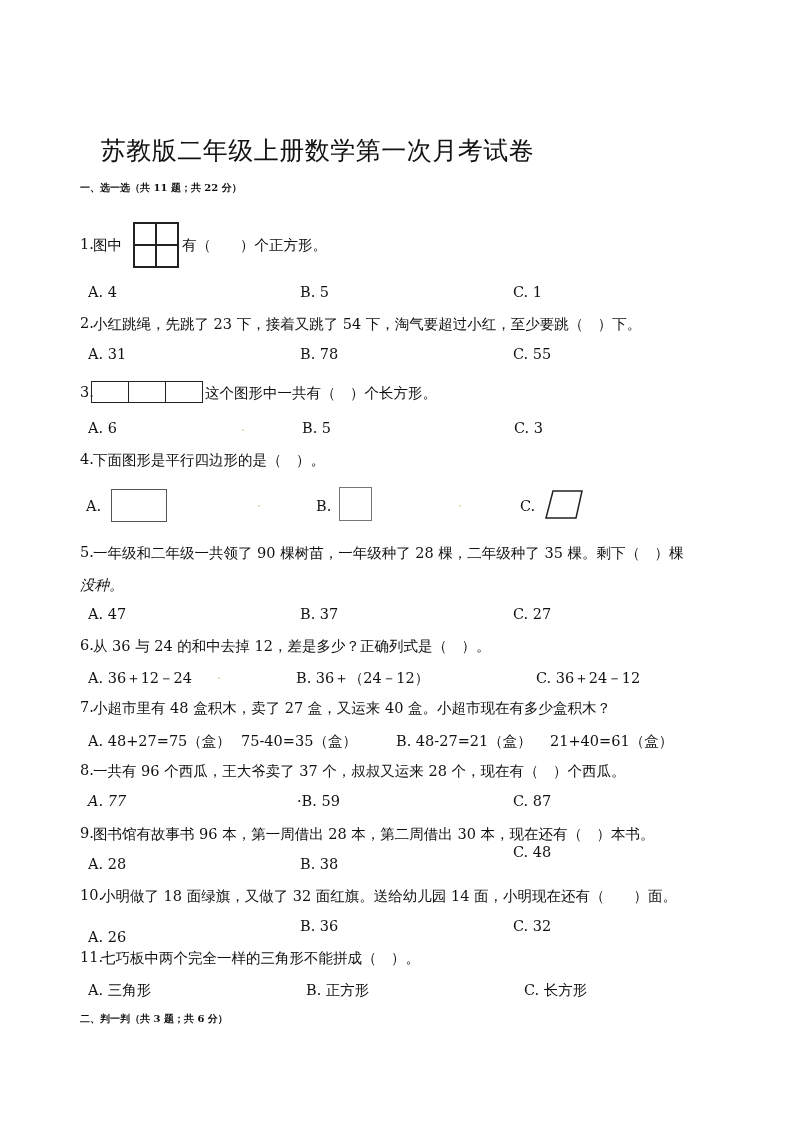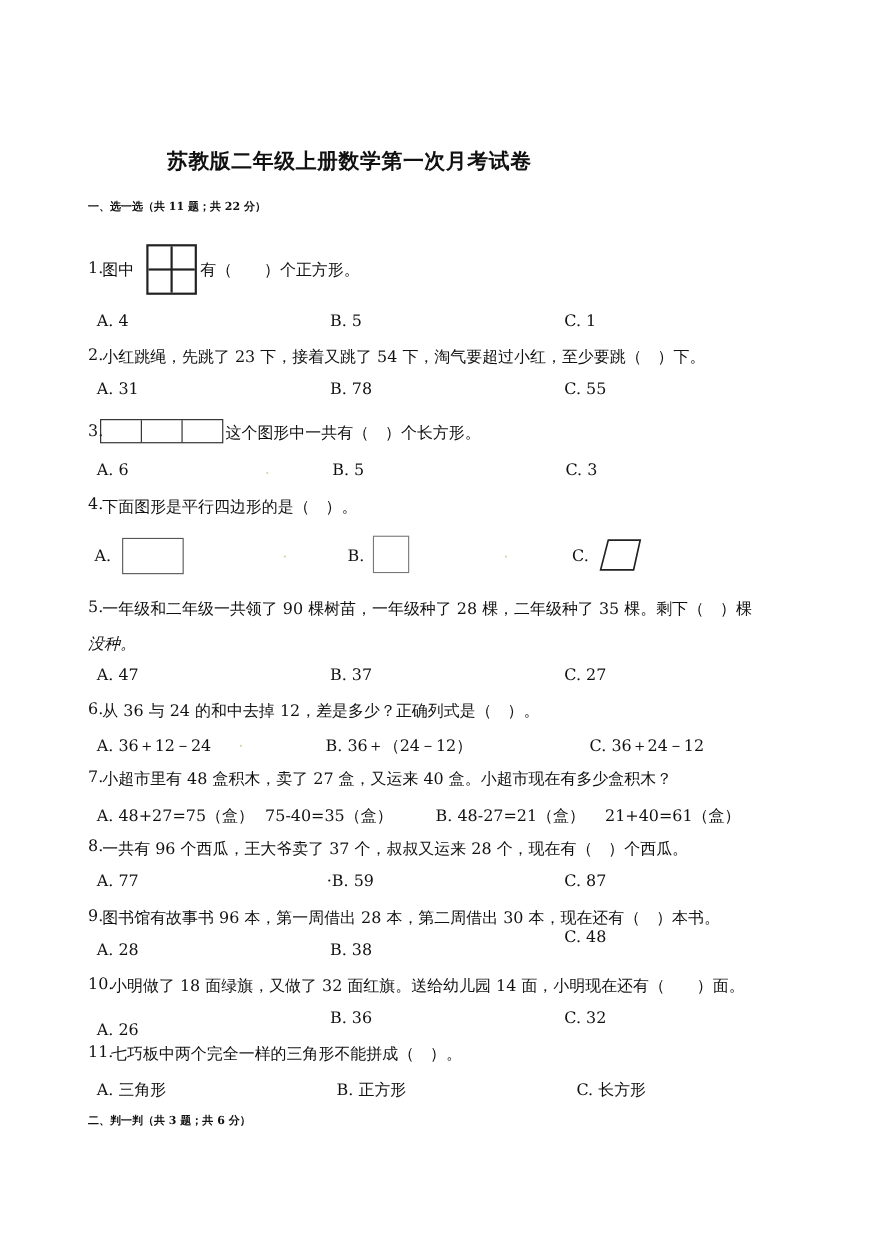--- a/index.html
+++ b/index.html
@@ -5,21 +5,21 @@
   html, body { margin: 0; padding: 0; background: #ffffff; }
   body {
     width: 793px; height: 1122px; position: relative; overflow: hidden;
     font-family: "DejaVu Serif", "Liberation Serif", serif;
     color: #111111;
   }
   .page { position: absolute; left: 0; top: 0; width: 793px; height: 1122px; background: #fff; }
   .abs { position: absolute; white-space: nowrap; }
   .title {
     position: absolute; left: 0; width: 635px; top: 134px; text-align: center;
-    font-size: 19px; font-weight: bold; letter-spacing: 0.5px;
+    font-size: 25px; font-weight: normal; letter-spacing: 0.5px;
   }
   .section { font-size: 10px; font-weight: bold; }
   .q { font-size: 14.5px; }
   .opt { font-size: 14.5px; }
   .shape { position: absolute; border: 1.5px solid #222; box-sizing: border-box; }
   .grid4 { position: absolute; width: 46px; height: 46px; box-sizing: border-box; border: 2px solid #222; }
   .grid4 .vl { position: absolute; left: 50%; top: 0; bottom: 0; width: 0; border-left: 2px solid #222; margin-left: -1px; }
   .grid4 .hl { position: absolute; top: 50%; left: 0; right: 0; height: 0; border-top: 2px solid #222; margin-top: -1px; }
   .strip3 { position: absolute; height: 22px; box-sizing: border-box; border: 1.5px solid #222; display: flex; }
   .strip3 .cell { flex: 1; border-right: 1.5px solid #222; }
@@ -111,21 +111,21 @@
     <span class="abs q" style="left:93px; top:699px;">小超市里有 48 盒积木，卖了 27 盒，又运来 40 盒。小超市现在有多少盒积木？</span>
     <span class="abs opt" style="left:88px; top:732px;">A. 48+27=75（盒）</span>
     <span class="abs opt" style="left:241px; top:732px;">75-40=35（盒）</span>
     <span class="abs opt" style="left:396px; top:732px;">B. 48-27=21（盒）</span>
     <span class="abs opt" style="left:550px; top:732px;">21+40=61（盒）</span>
   </div>
 
   <div>
     <span class="abs q" style="left:80px; top:762px;">8.</span>
     <span class="abs q" style="left:93px; top:762px;">一共有 96 个西瓜，王大爷卖了 37 个，叔叔又运来 28 个，现在有（　）个西瓜。</span>
-    <span class="abs opt" style="left:88px; top:793px;">A. 77</span>
+    <span class="abs opt" style="left:88px; top:793px;font-style:italic;">A. 77</span>
     <span class="abs opt" style="left:297px; top:793px;">·B. 59</span>
     <span class="abs opt" style="left:513px; top:793px;">C. 87</span>
   </div>
 
   <div>
     <span class="abs q" style="left:80px; top:825px;">9.</span>
     <span class="abs q" style="left:93px; top:825px;">图书馆有故事书 96 本，第一周借出 28 本，第二周借出 30 本，现在还有（　）本书。</span>
     <span class="abs opt" style="left:88px; top:856px;">A. 28</span>
     <span class="abs opt" style="left:300px; top:856px;">B. 38</span>
     <span class="abs opt" style="left:513px; top:844px;text-align:center;">C. 48</span>

